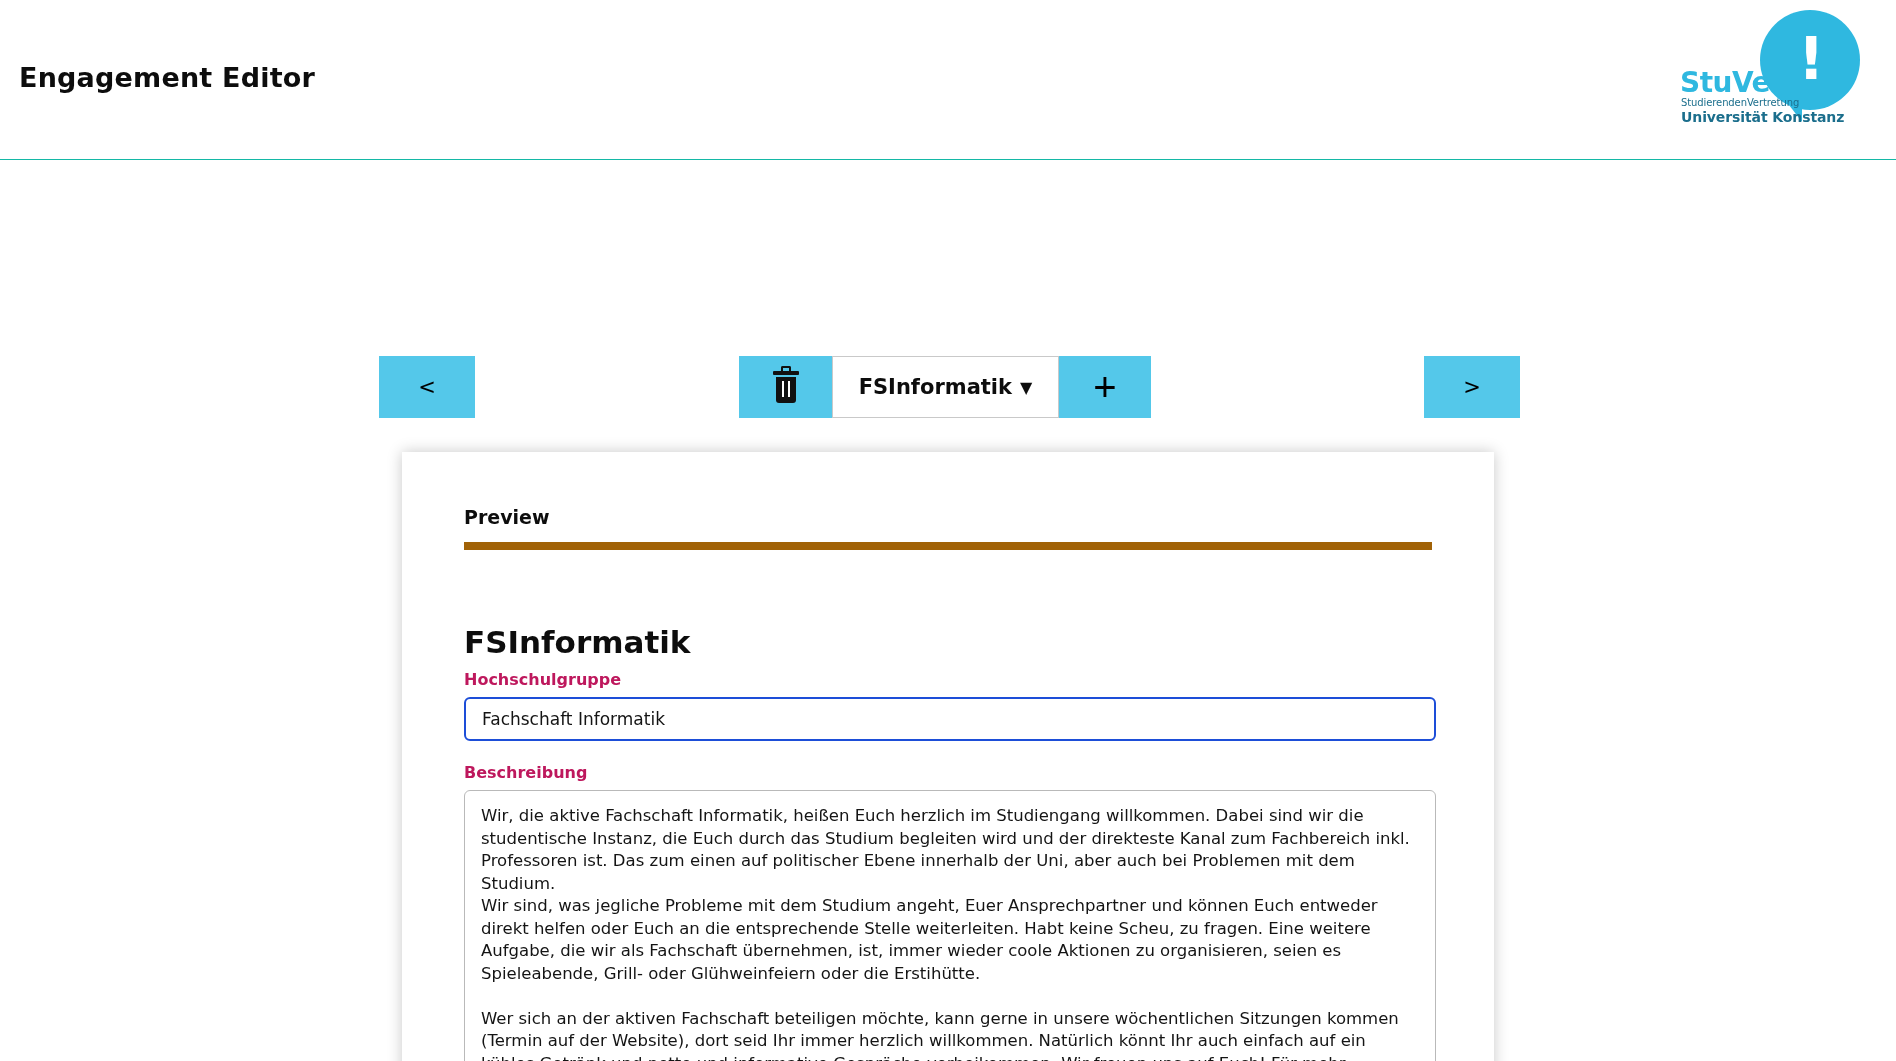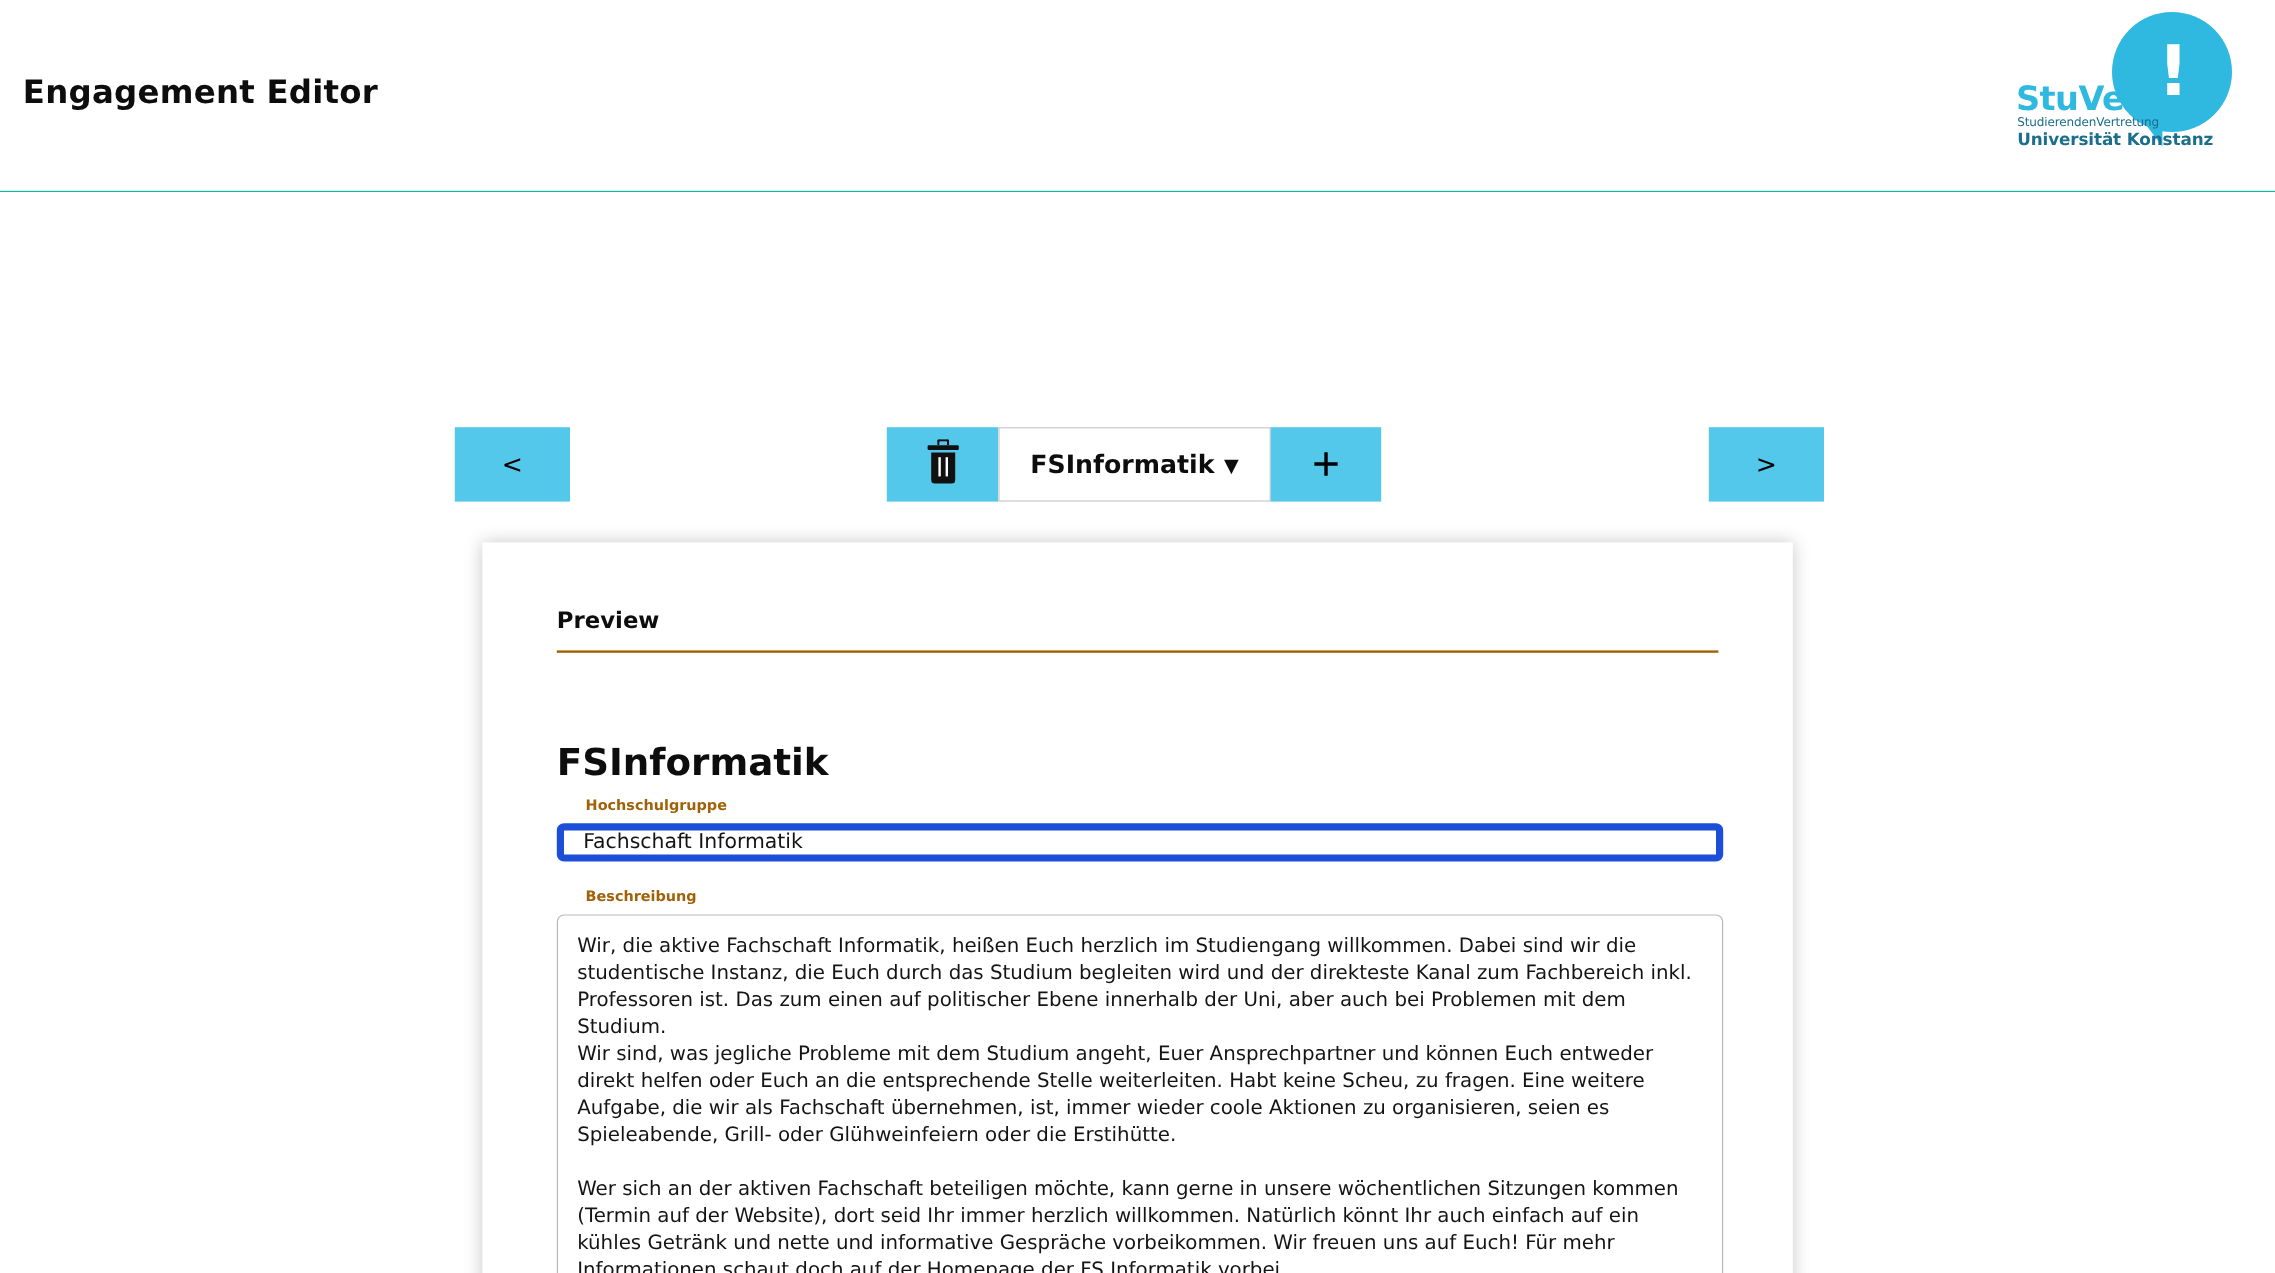--- a/index.html
+++ b/index.html
@@ -214,44 +214,43 @@
   }
   .card-inner {
     padding: 0 62px;
   }
   .preview-label {
     margin-top: 54px;
     font-size: 19px;
     font-weight: bold;
     color: #0d0d0d;
     padding-bottom: 14px;
-    border-bottom: 2px solid #a16207;
+    border-bottom: 8px solid #a16207;
   }
   .org-title {
     margin-top: 74px;
     font-size: 31px;
     font-weight: bold;
     color: #0d0d0d;
   }
   .field-label {
     margin-top: 10px;
-    font-size: 12px;
-    font-weight: bold;
-    color: #a16207;
-    margin-left: 24px;
+    font-size: 16px;
+    font-weight: bold;
+    color: #be185d;
   }
   .text-input {
     display: block;
     margin-top: 8px;
     width: 972px;
-    height: 32px;
+    height: 44px;
     padding: 0 16px;
     font-size: 17px;
     color: #141414;
-    border: 6px solid #1d4ed8;
+    border: 2px solid #1d4ed8;
     border-radius: 6px;
     background: #ffffff;
     font-family: "DejaVu Sans", "Liberation Sans", sans-serif;
   }
   .field-label.second { margin-top: 22px; }
   .text-area {
     display: block;
     margin-top: 8px;
     width: 972px;
     height: 360px;

